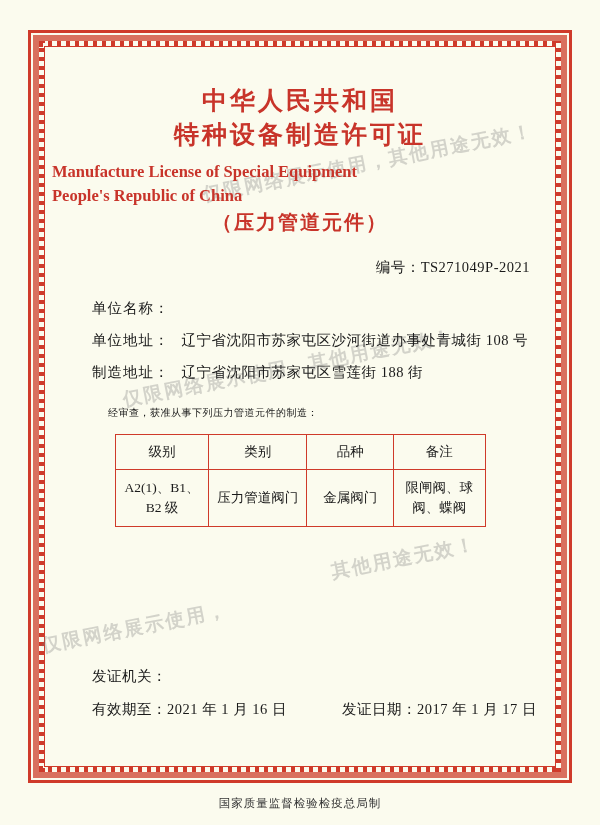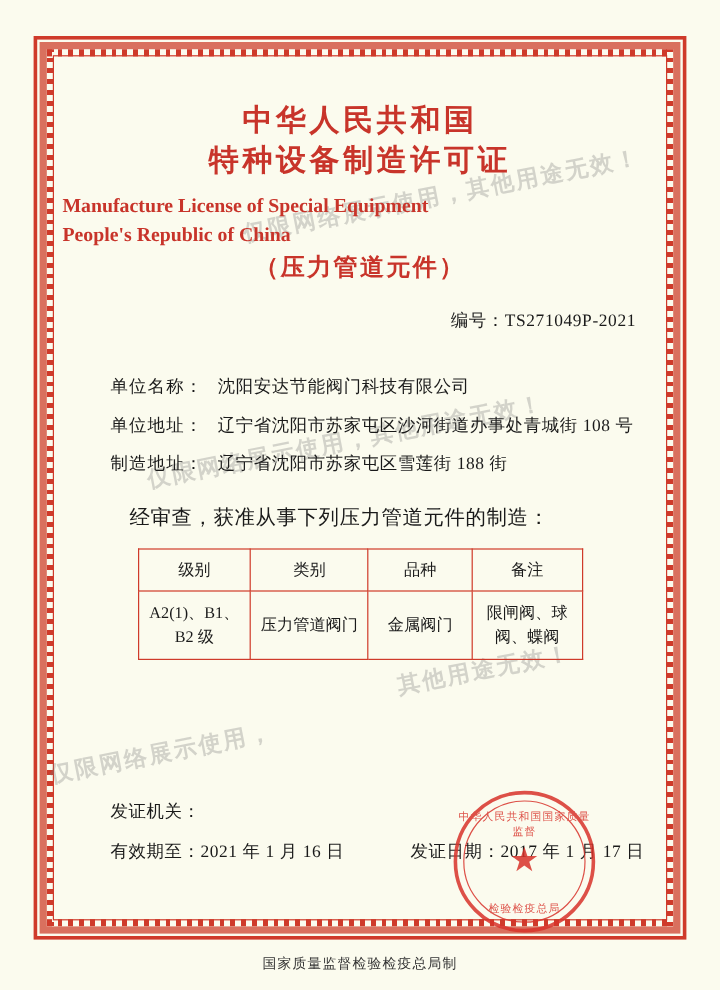--- a/index.html
+++ b/index.html
@@ -93,21 +93,21 @@
   .cert-no {
     text-align: right;
     color: #1a1a1a;
     font-size: 14.5px;
     margin-top: 22px;
     padding-right: 18px;
     letter-spacing: 0.5px;
   }
 
   .fields {
-    margin-top: 36px;
+    margin-top: 22px;
     padding-left: 40px;
     color: #1a1a1a;
     font-size: 14.5px;
   }
   .field-row {
     display: flex;
     align-items: baseline;
     margin-bottom: 13px;
   }
   .field-label {
@@ -115,21 +115,21 @@
     letter-spacing: 1px;
   }
   .field-value {
     margin-left: 12px;
     letter-spacing: 0.5px;
   }
 
   .scope-line {
     margin-top: 24px;
     padding-left: 56px;
-    font-size: 17px;
+    font-size: 10px;
     color: #1a1a1a;
     letter-spacing: 0.5px;
   }
 
   table.main-table {
     margin: 14px auto 0 auto;
     width: 371px;
     border-collapse: collapse;
     font-size: 13.5px;
     color: #1a1a1a;
@@ -259,21 +259,20 @@
     <div class="title-en1">Manufacture License of Special Equipment</div>
     <div class="title-en2">People's Republic of China</div>
 
     <div class="subtitle">（压力管道元件）</div>
 
     <div class="cert-no">编号：TS271049P-2021</div>
 
     <div class="fields">
       <div class="field-row">
         <span class="field-label">单位名称：</span>
-        <span class="field-value">沈阳安达节能阀门科技有限公司</span>
       </div>
       <div class="field-row">
         <span class="field-label">单位地址：</span>
         <span class="field-value">辽宁省沈阳市苏家屯区沙河街道办事处青城街 108 号</span>
       </div>
       <div class="field-row">
         <span class="field-label">制造地址：</span>
         <span class="field-value">辽宁省沈阳市苏家屯区雪莲街 188 街</span>
       </div>
     </div>
@@ -310,22 +309,16 @@
           <span>有效期至：</span><span>2021 年 1 月 16 日</span>
         </div>
         <div class="footer-right">
           <span>发证日期：</span><span>2017 年 1 月 17 日</span>
         </div>
       </div>
     </div>
 
   </div>
 
-  <div class="seal">
-    <div class="seal-inner"></div>
-    <div class="seal-text-top">中华人民共和国国家质量监督</div>
-    <div class="seal-star">★</div>
-    <div class="seal-text-bottom">检验检疫总局</div>
-  </div>
 
   <div class="bottom-caption">国家质量监督检验检疫总局制</div>
 
 </div>
 
 </body></html>

